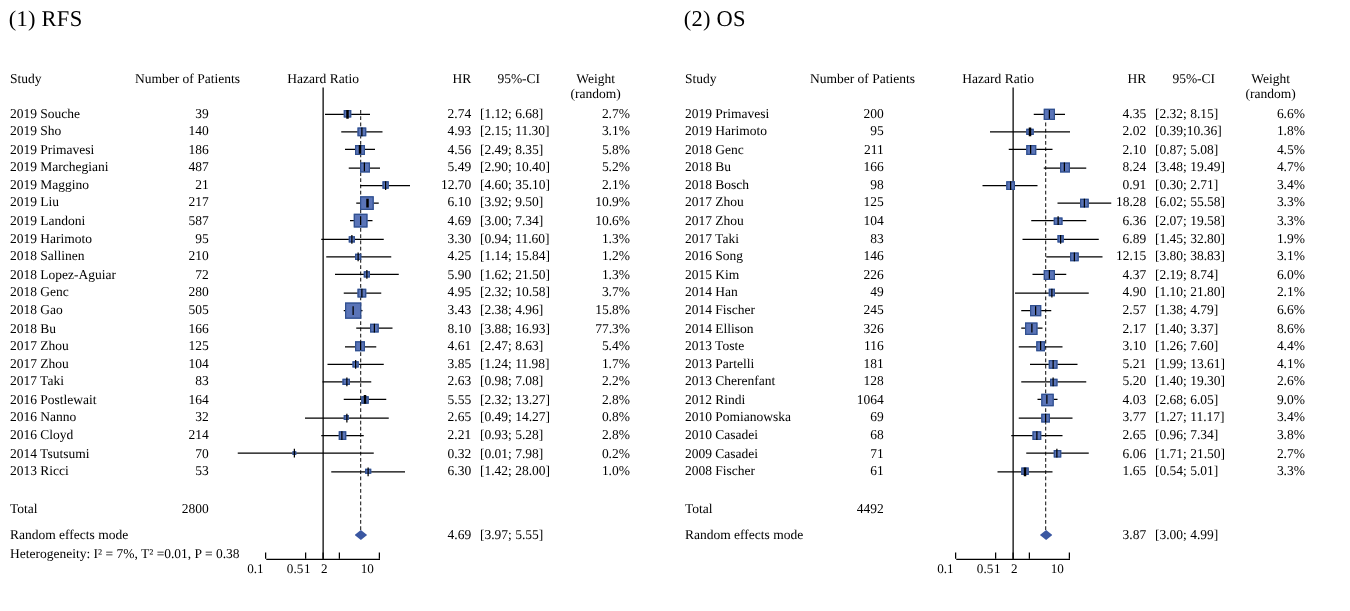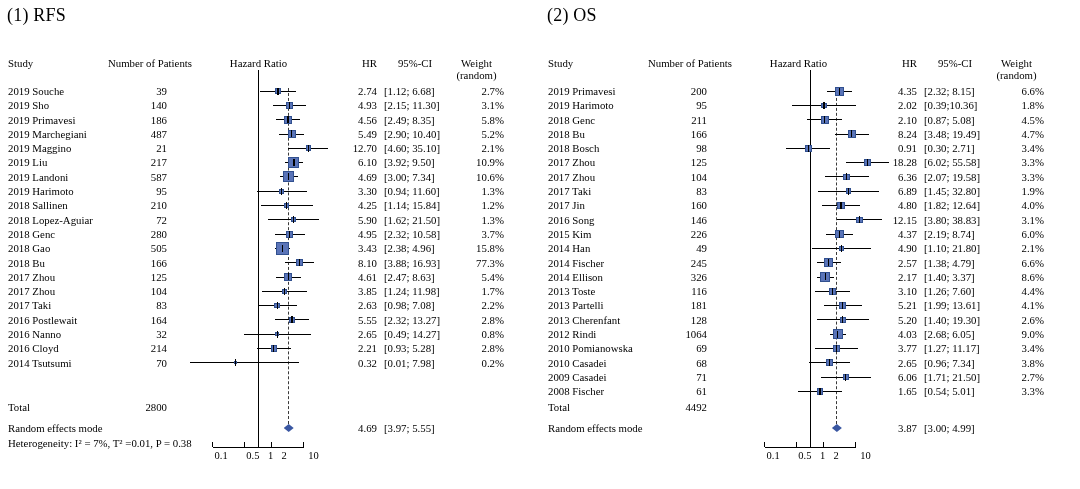--- a/index.html
+++ b/index.html
@@ -29,21 +29,21 @@
   .summary-row .c-study{width:170px;}
   .het{position:absolute;left:8px;top:437px;font-size:10.8px;white-space:nowrap;z-index:2;}
   .overlay{position:absolute;left:0;top:0;width:540px;height:489px;z-index:1;}
   .whisker{position:absolute;height:1px;background:#000;top:6.7px;}
   .sq{position:absolute;background:#5a74b8;border:1px solid #31508f;box-sizing:border-box;}
   .ptick{position:absolute;width:1.3px;height:7px;top:3.6px;background:#000;}
   .vline{position:absolute;width:1px;background:#000;}
   .vdash{position:absolute;width:0;border-left:1px dashed #3a3a3a;}
   .axline{position:absolute;height:1px;background:#000;}
   .axtick{position:absolute;width:1px;height:5px;background:#000;}
-  .axlab{position:absolute;font-size:10.5px;width:30px;text-align:right;}
+  .axlab{position:absolute;font-size:10.5px;width:30px;text-align:left;}
   .diamond{position:absolute;width:10px;height:8px;top:3.1px;background:#3a57a2;clip-path:polygon(50% 0,100% 50%,50% 100%,0 50%);}
 </style>
 </head>
 <body>
 
 <div class="figure">
 
   <section class="panel p0">
     <h2 class="title">(1) RFS</h2>
     <div class="hdr h-study">Study</div>
@@ -288,20 +288,32 @@
           <span class="cell c-study">2014 Tsutsumi</span>
           <span class="cell c-n">70</span>
           <span class="cell c-forest">
             <span class="whisker" style="left: 0px; width: 109.182px;"></span>
             <span class="sq" style="width: 2.79692px; height: 2.79692px; left: 44.2901px; top: 5.75154px;"></span>
             <span class="ptick" style="left: 45.0386px;"></span>
           </span>
           <span class="cell c-hr">0.32</span>
           <span class="cell c-ci">[0.01; 7.98]</span>
           <span class="cell c-w">0.2%</span>
+        </div>
+        <div class="row">
+          <span class="cell c-study">2013 Ricci</span>
+          <span class="cell c-n">53</span>
+          <span class="cell c-forest">
+            <span class="whisker" style="left: 75.1039px; width: 58.8577px;"></span>
+            <span class="sq" style="width: 4.4px; height: 4.4px; left: 102.315px; top: 4.95px;"></span>
+            <span class="ptick" style="left: 103.865px;"></span>
+          </span>
+          <span class="cell c-hr">6.30</span>
+          <span class="cell c-ci">[1.42; 28.00]</span>
+          <span class="cell c-w">1.0%</span>
         </div>
       </div>
     <div class="row total-row">
       <span class="cell c-study">Total</span>
       <span class="cell c-n">2800</span>
     </div>
     <div class="row summary-row">
       <span class="cell c-study">Random effects mode</span>
       <span class="cell c-forest">
           <span class="diamond" style="left: 93.6896px;"></span>
@@ -429,32 +441,20 @@
           <span class="cell c-forest">
             <span class="whisker" style="left: 75.5167px; width: 61.5684px;"></span>
             <span class="sq" style="width: 5.49737px; height: 5.49737px; left: 103.534px; top: 4.40131px;"></span>
             <span class="ptick" style="left: 105.633px;"></span>
           </span>
           <span class="cell c-hr">6.89</span>
           <span class="cell c-ci">[1.45; 32.80]</span>
           <span class="cell c-w">1.9%</span>
         </div>
         <div class="row">
-          <span class="cell c-study">2017 Jin</span>
-          <span class="cell c-n">160</span>
-          <span class="cell c-forest">
-            <span class="whisker" style="left: 80.0032px; width: 38.2579px;"></span>
-            <span class="sq" style="width: 7.3px; height: 7.3px; left: 95.4972px; top: 3.5px;"></span>
-            <span class="ptick" style="left: 98.4972px;"></span>
-          </span>
-          <span class="cell c-hr">4.80</span>
-          <span class="cell c-ci">[1.82; 12.64]</span>
-          <span class="cell c-w">4.0%</span>
-        </div>
-        <div class="row">
           <span class="cell c-study">2016 Song</span>
           <span class="cell c-n">146</span>
           <span class="cell c-forest">
             <span class="whisker" style="left: 94.5355px; width: 45.881px;"></span>
             <span class="sq" style="width: 6.60598px; height: 6.60598px; left: 114.178px; top: 3.84701px;"></span>
             <span class="ptick" style="left: 116.831px;"></span>
           </span>
           <span class="cell c-hr">12.15</span>
           <span class="cell c-ci">[3.80; 38.83]</span>
           <span class="cell c-w">3.1%</span>

